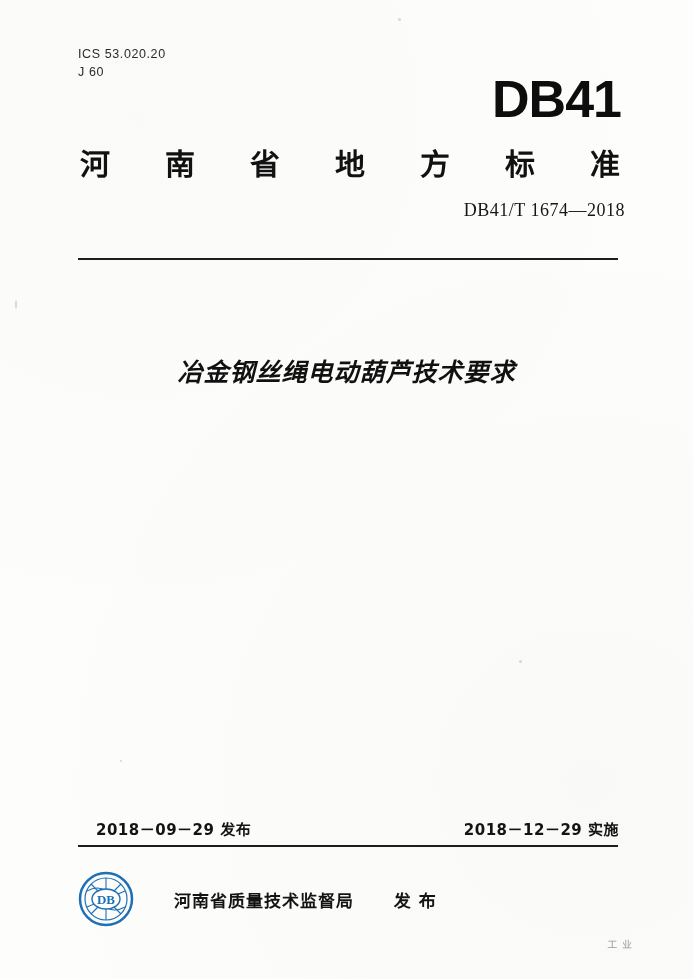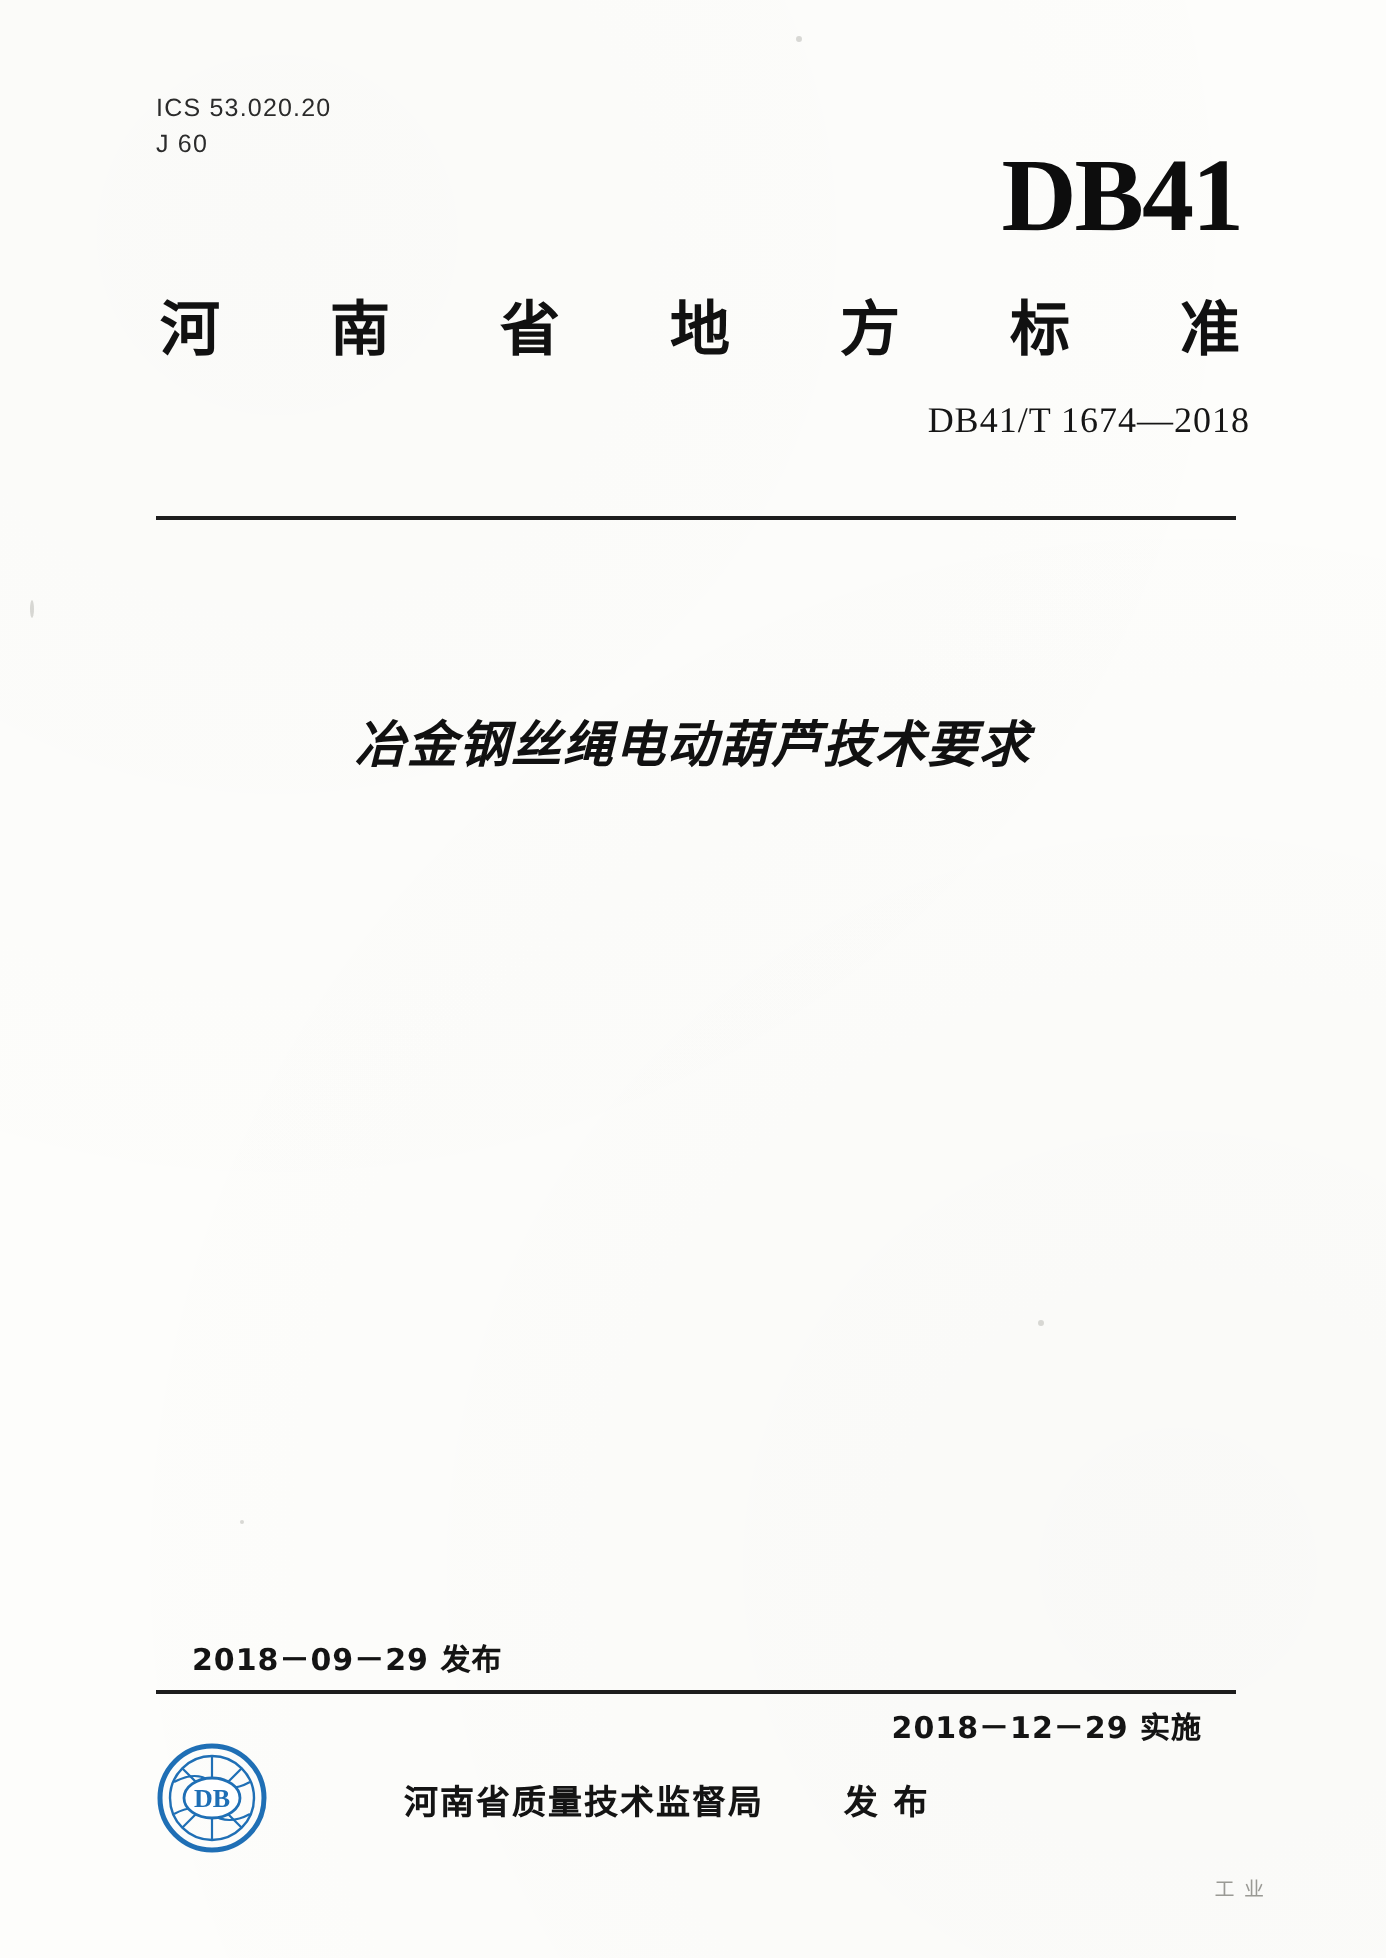--- a/index.html
+++ b/index.html
@@ -42,21 +42,21 @@
     line-height: 18px;
     color: #2b2b2b;
   }
   .ics-line {
     white-space: pre;
   }
   .db-mark {
     position: absolute;
     right: 72px;
     top: 72px;
-    font-family: Liberation Serif, serif;
+    font-family: Liberation Sans, sans-serif;
     font-weight: bold;
     font-size: 52px;
     letter-spacing: -1px;
     color: #0d0d0d;
     line-height: 54px;
   }
   .std-title {
     position: absolute;
     left: 80px;
     top: 140px;
@@ -106,46 +106,44 @@
     left: 96px;
     top: 818px;
     font-family: "DejaVu Sans", sans-serif;
     font-weight: bold;
     font-size: 15px;
     letter-spacing: 0.5px;
     color: #141414;
   }
   .effect-date {
     position: absolute;
-    right: 92px;
+    right: 74px;
     top: 818px;
     font-family: "DejaVu Sans", sans-serif;
     font-weight: bold;
     font-size: 15px;
     letter-spacing: 0.5px;
     color: #141414;
-    margin-top: 34px;
   }
   .bottom-rule {
     position: absolute;
     left: 78px;
     top: 845px;
     width: 540px;
     height: 2px;
     background: #1d1d1d;
   }
   .publisher-row {
     position: absolute;
     left: 78px;
     top: 868px;
     width: 540px;
     height: 62px;
     display: flex;
     align-items: center;
-    gap: 28px;
   }
   .emblem {
     width: 56px;
     height: 56px;
     flex: 0 0 56px;
     position: relative;
   }
   .publisher-text {
     margin-left: 40px;
     font-family: "DejaVu Sans", sans-serif;

